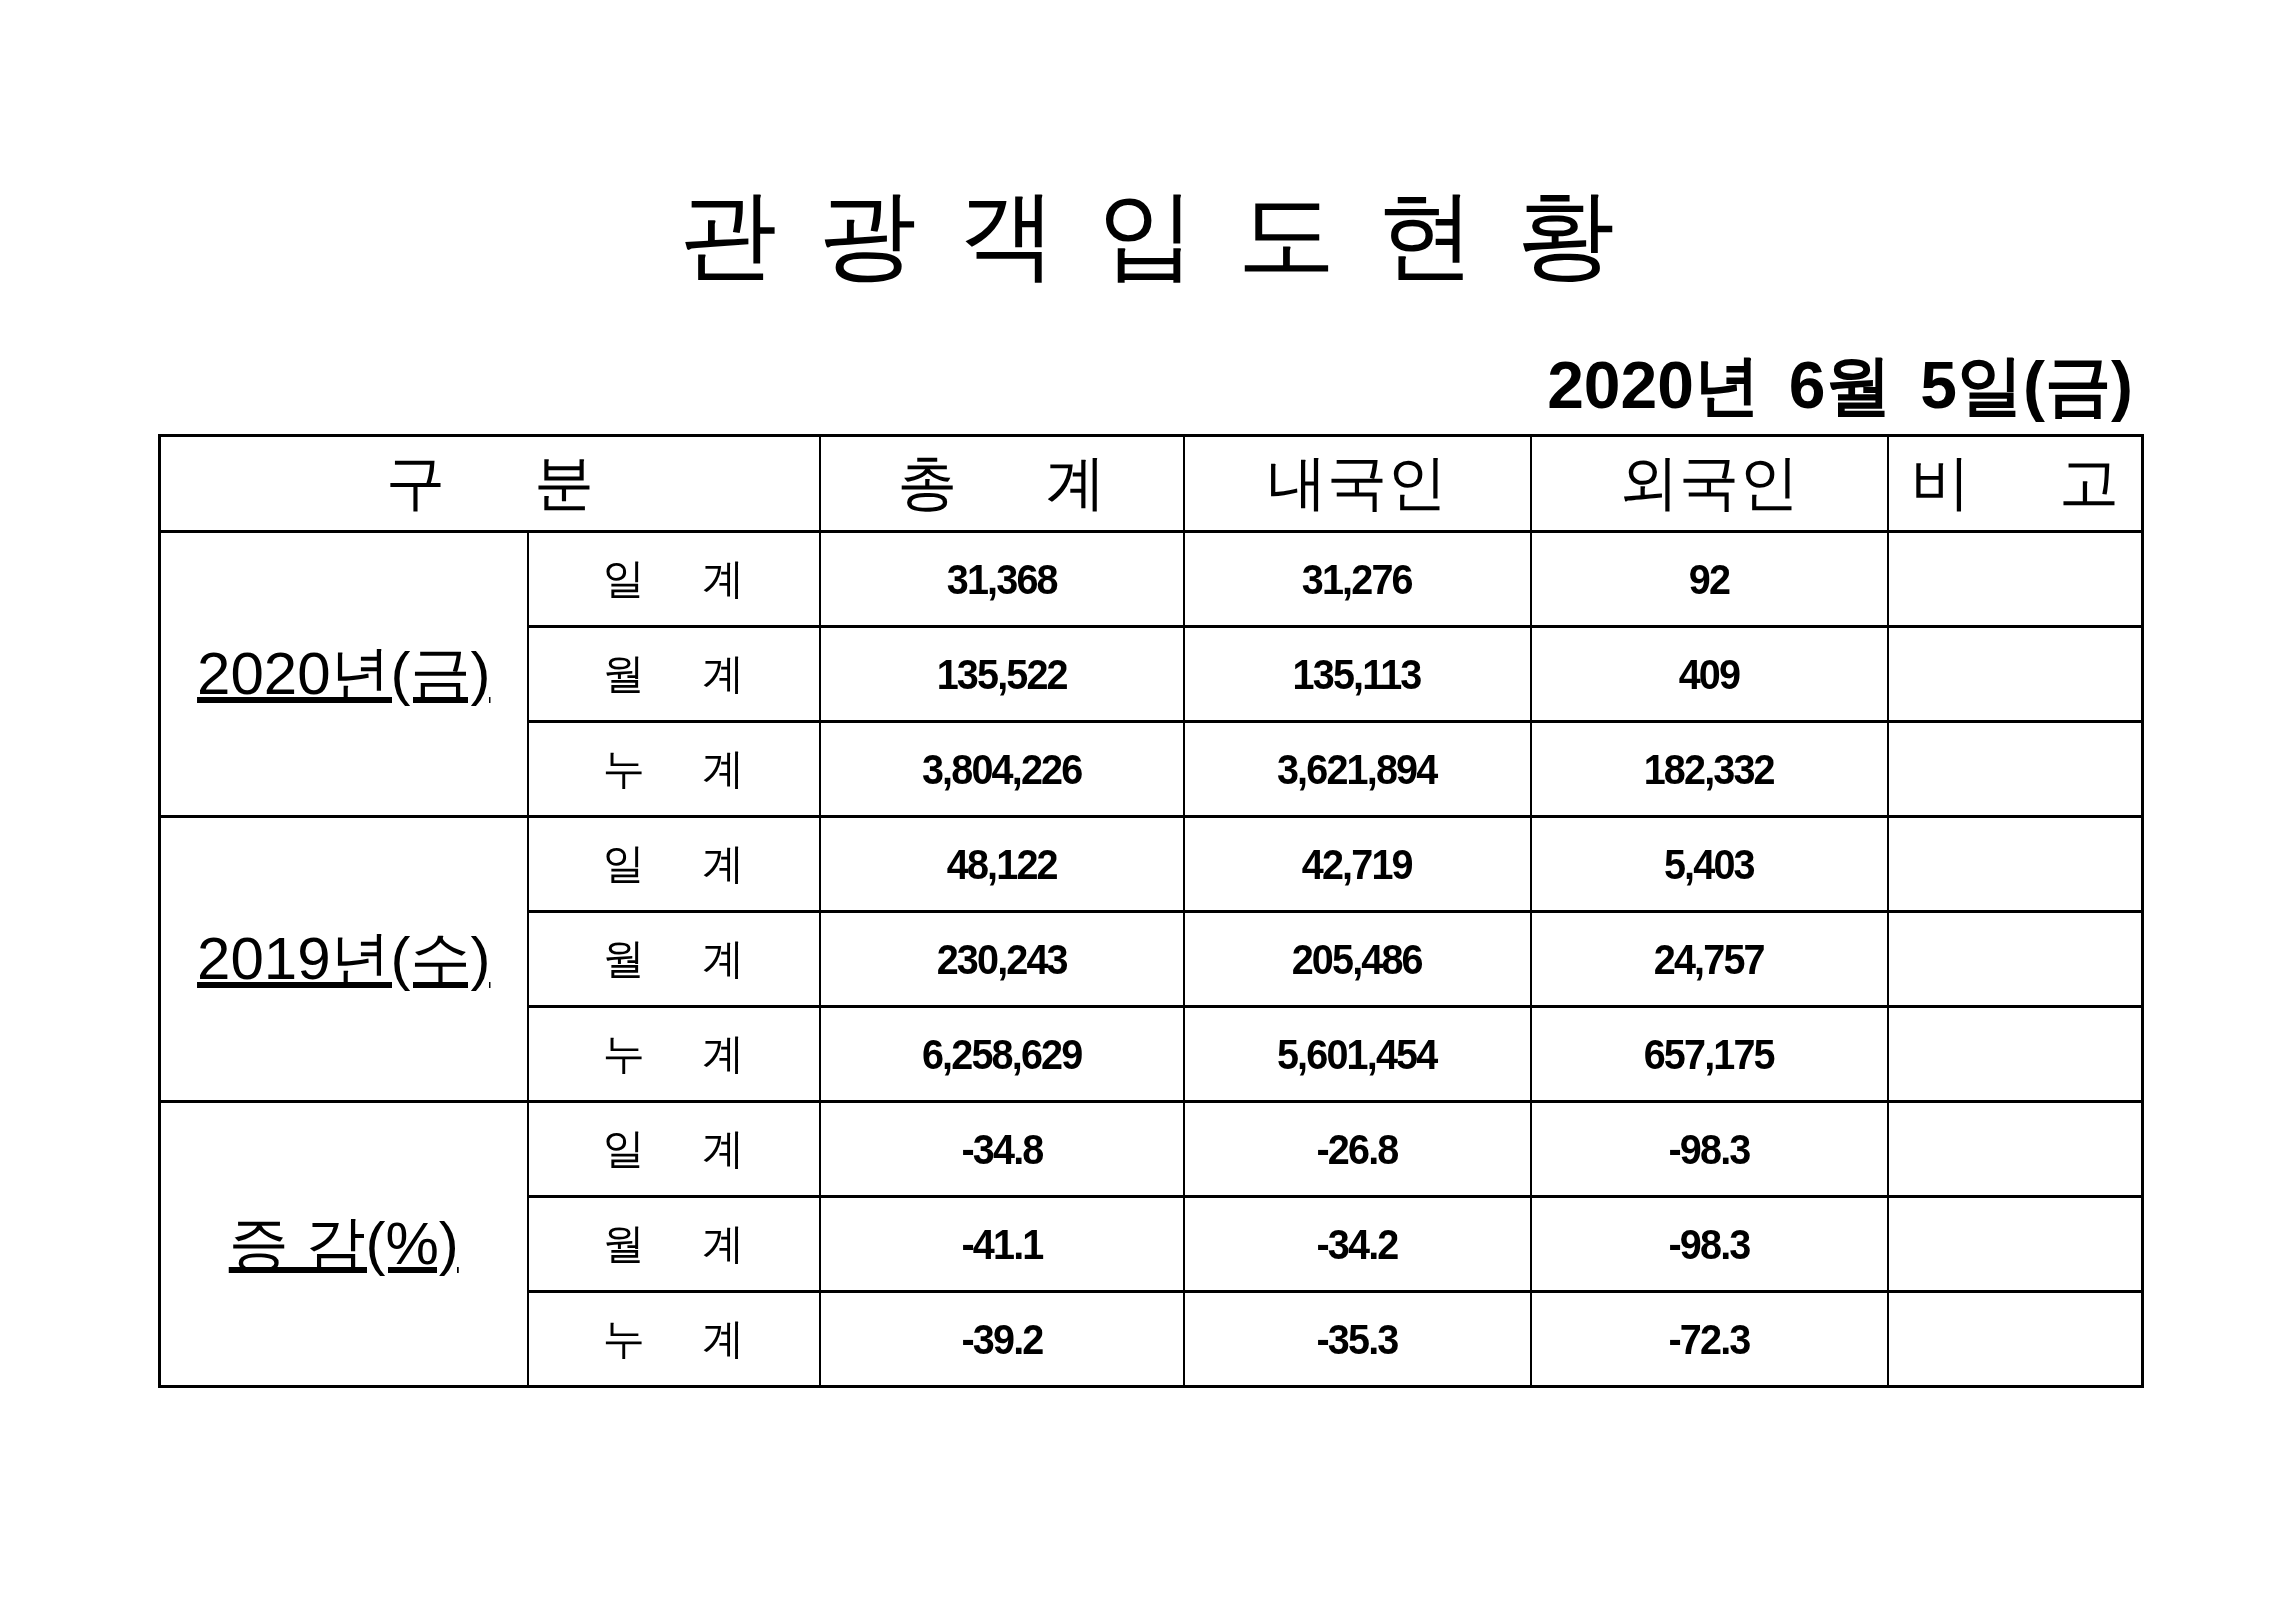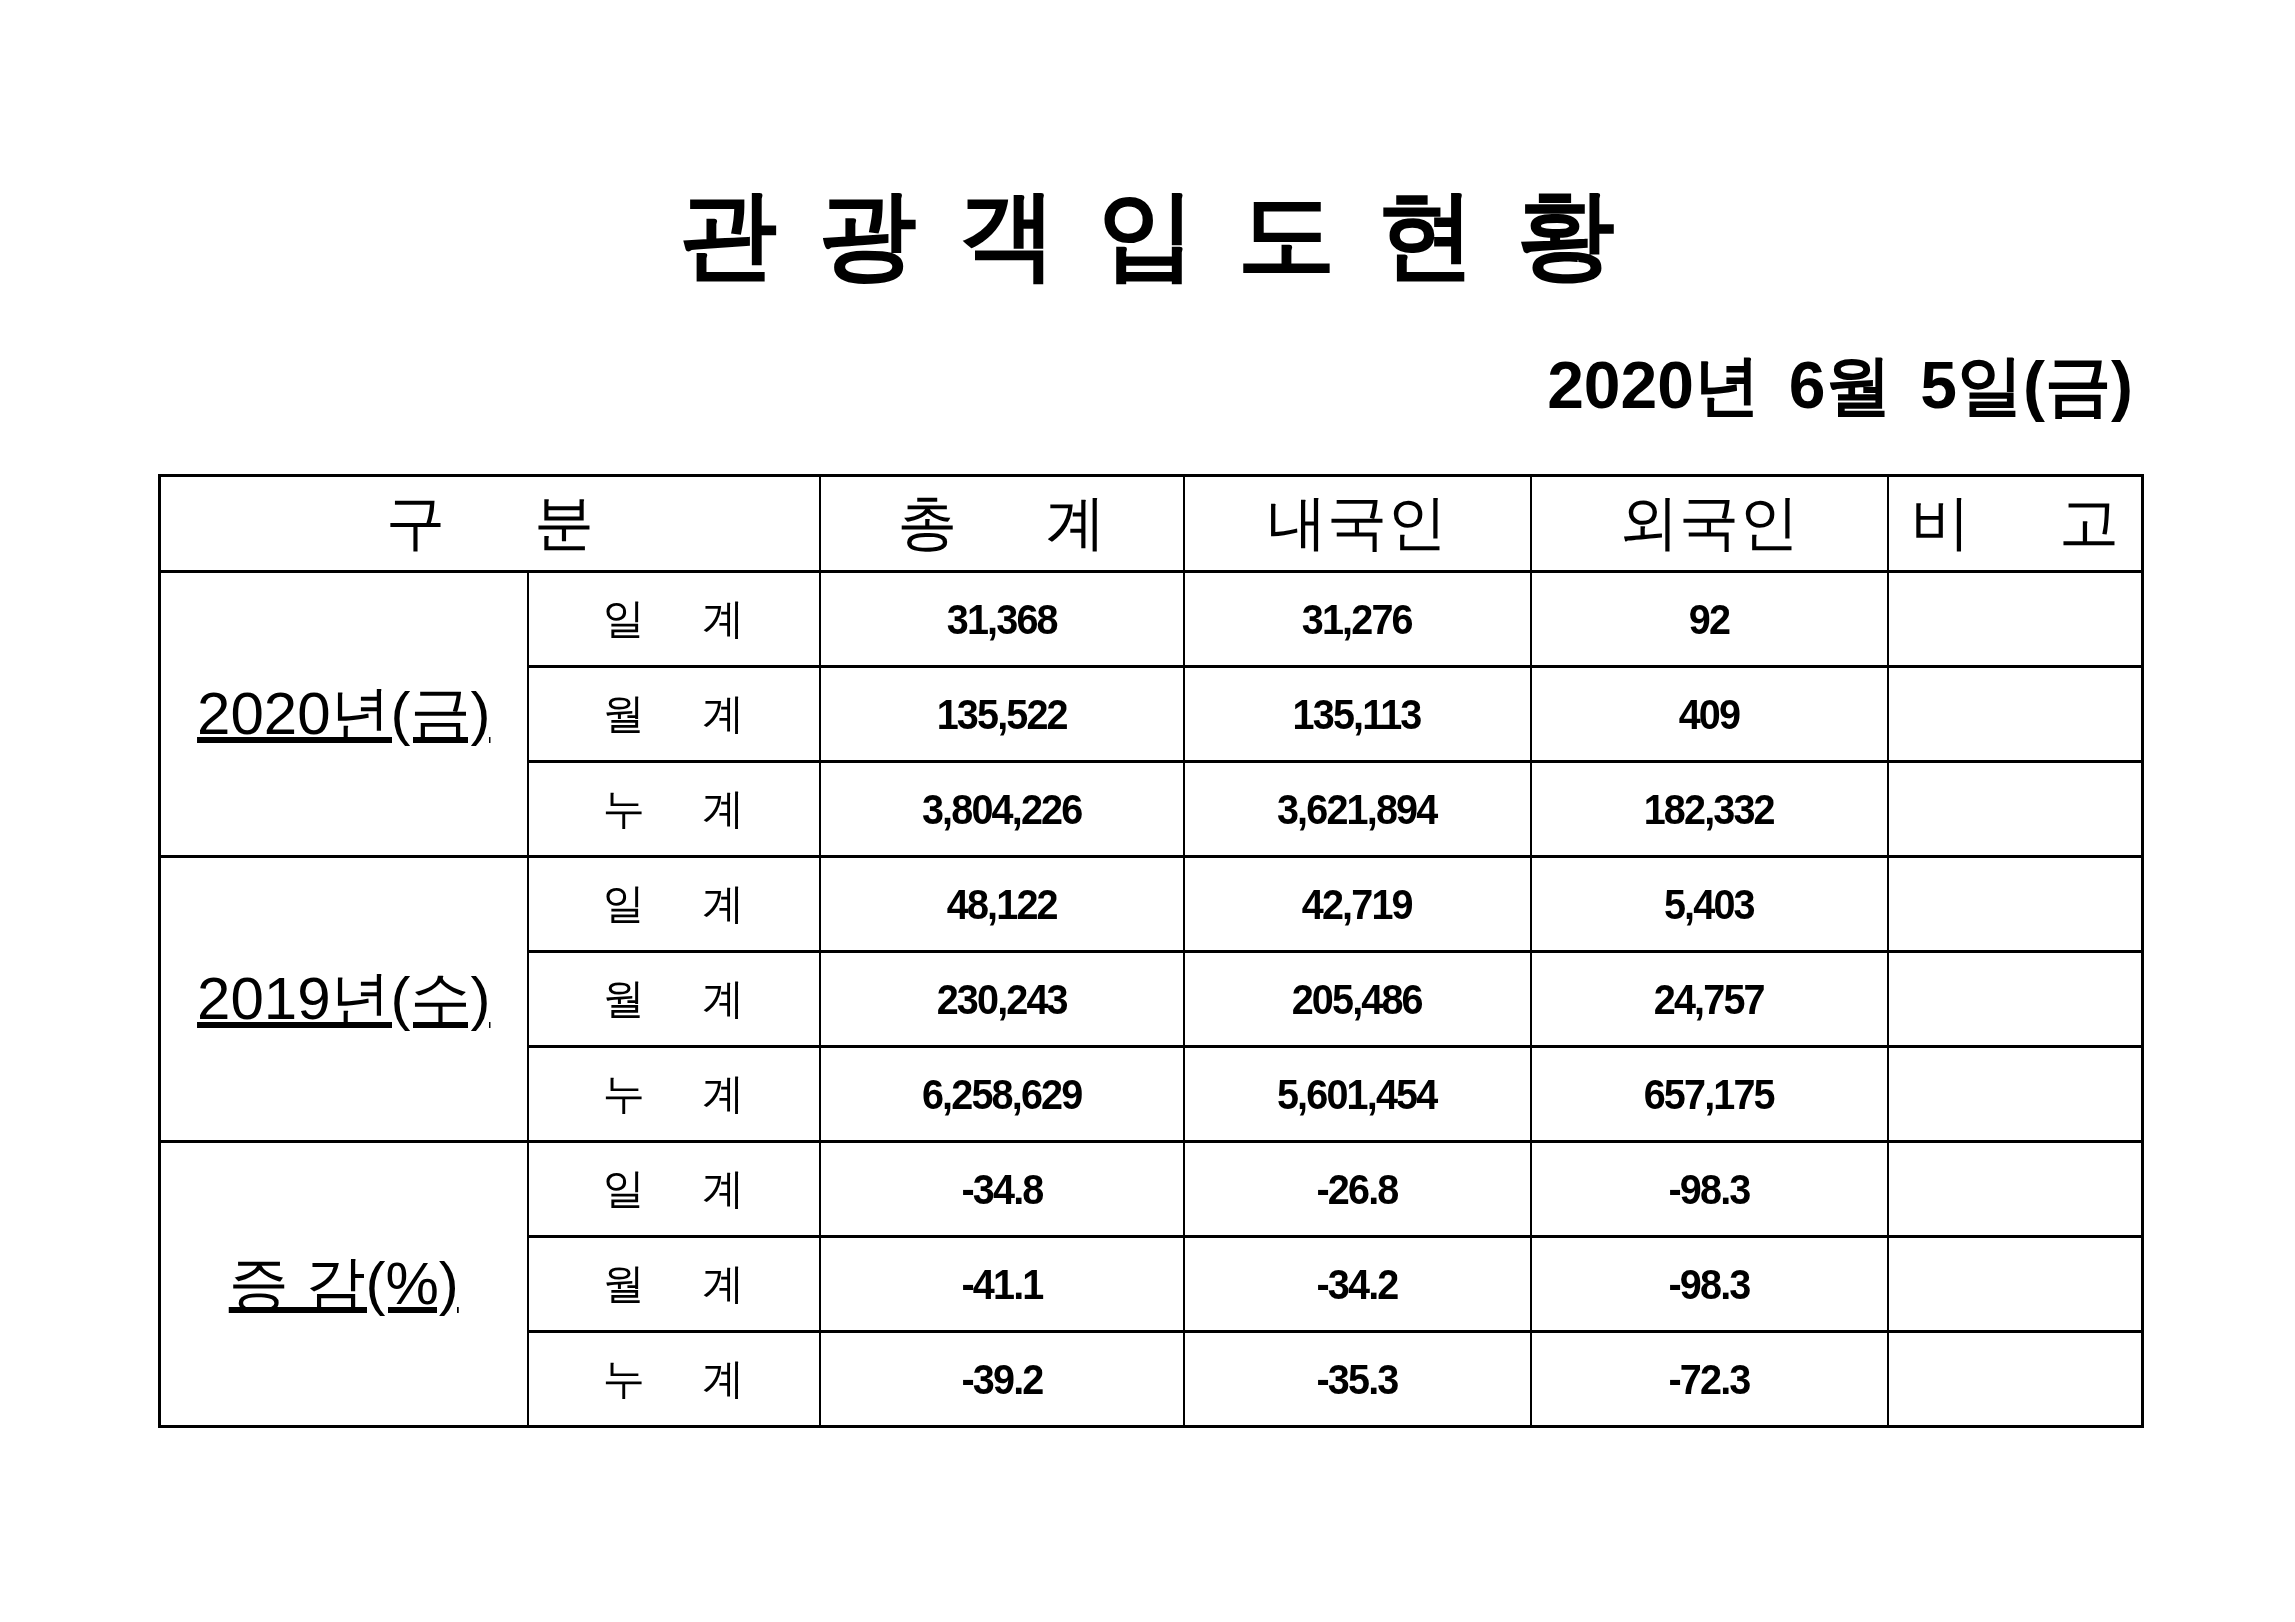--- a/index.html
+++ b/index.html
@@ -16,21 +16,21 @@
     color: #000000;
   }
   .doc-title {
     position: absolute;
     top: 185px;
     left: 0;
     right: 0;
     text-align: center;
     font-size: 98px;
     line-height: 1;
-    font-weight: 700;
+    font-weight: 400;
     letter-spacing: 1.3px;
     word-spacing: 11.8px;
     white-space: nowrap;
   }
   .doc-date {
     position: absolute;
     top: 352px;
     right: 162px;
     font-size: 66px;
     line-height: 1;
@@ -48,21 +48,21 @@
   }
   table.stats td, table.stats th {
     border: 2.6px solid #000000;
     border-top-width: 3.3px;
     border-bottom-width: 3.3px;
     text-align: center;
     vertical-align: middle;
     padding: 0;
     overflow: hidden;
   }
-  table.stats { border: 3.3px solid #000000; margin-top: 40px; }
+  table.stats { border: 3.3px solid #000000; }
   table.stats th {
     height: 93px;
     font-size: 60px;
     font-weight: 400;
     word-spacing: 72px;
     white-space: nowrap;
   }
   table.stats td { height: 92px; }
   .year-cell {
     font-size: 60px;

